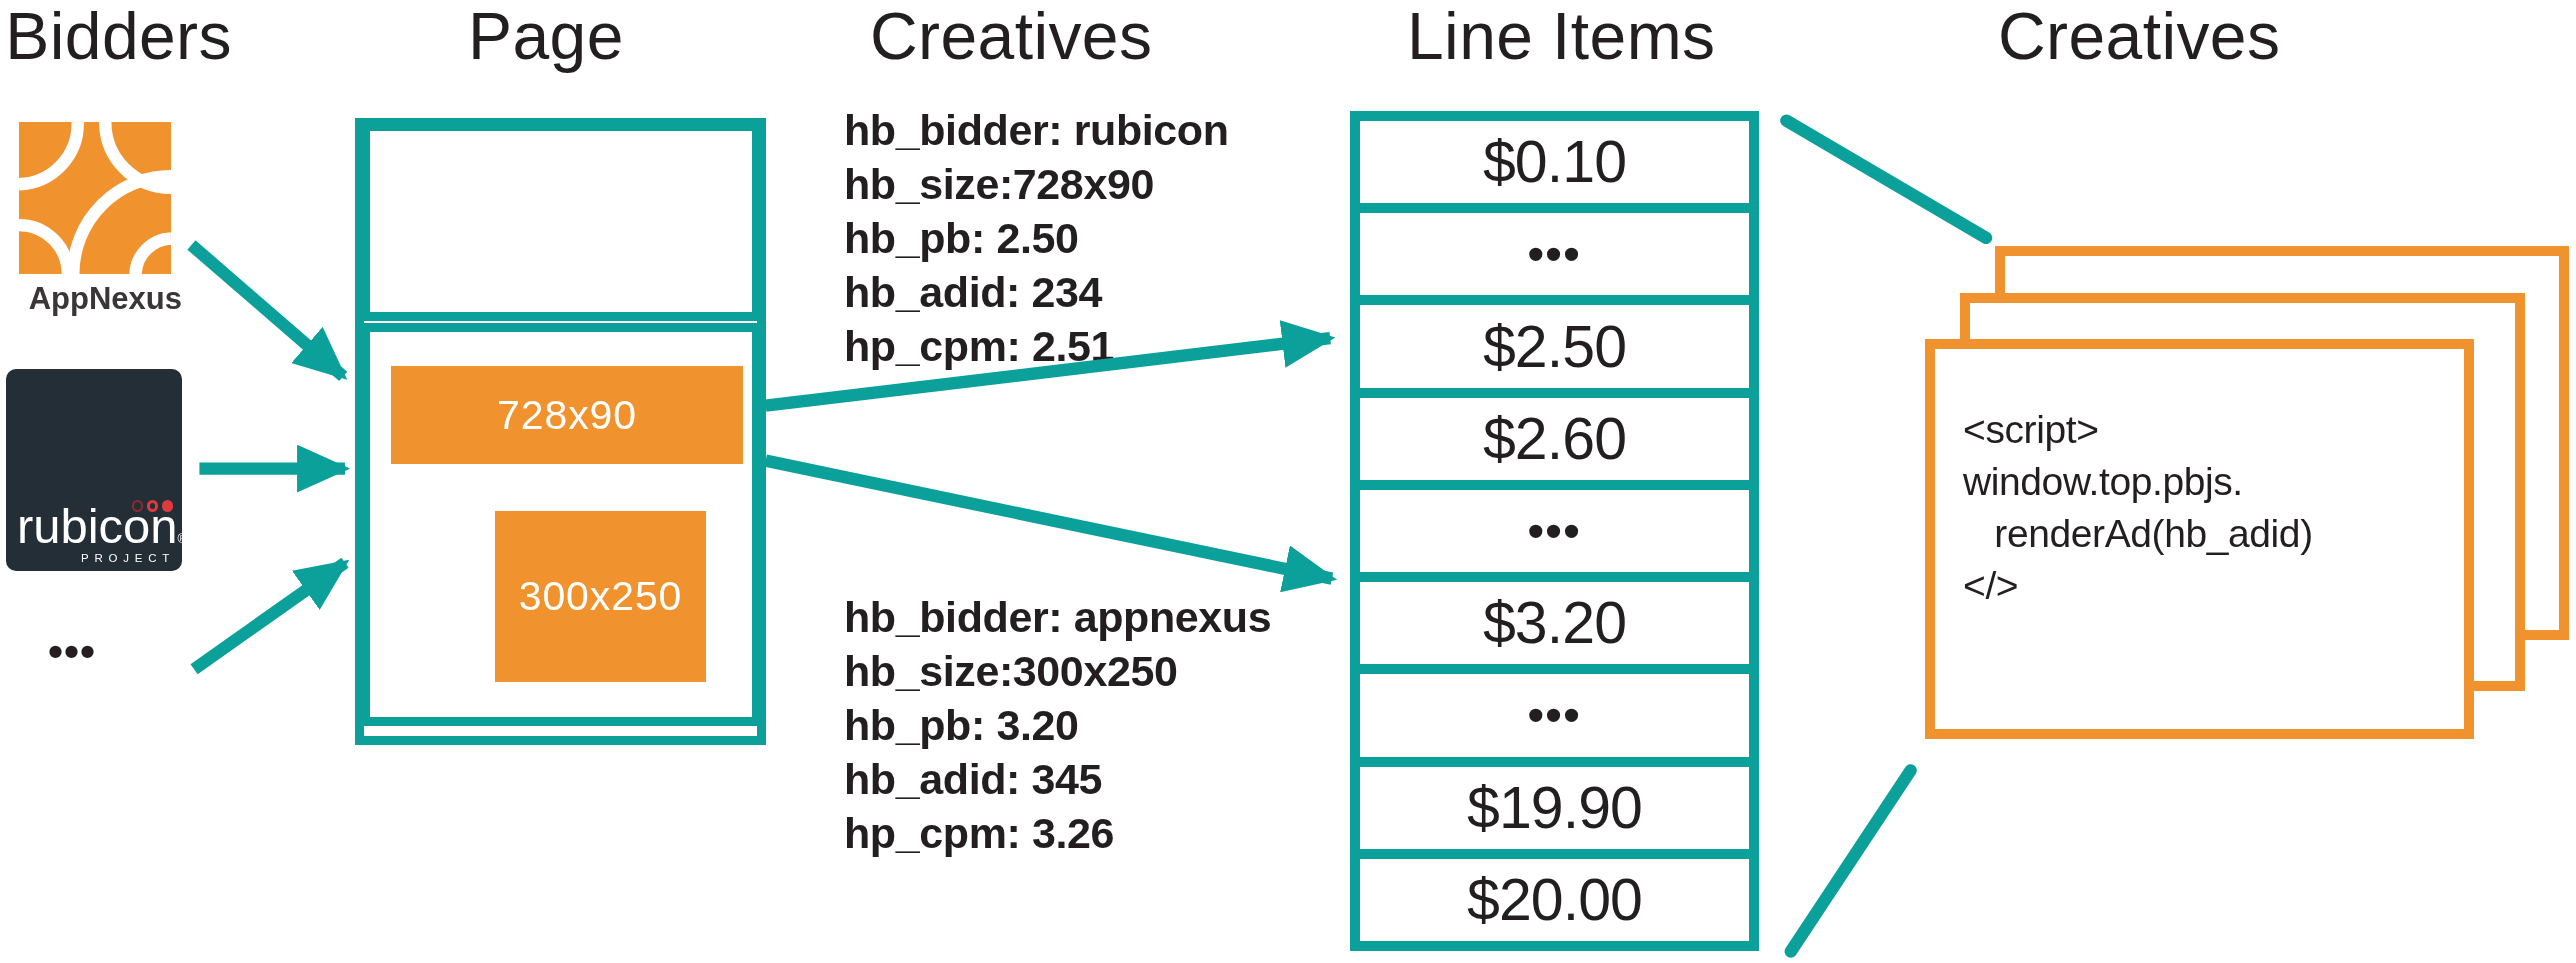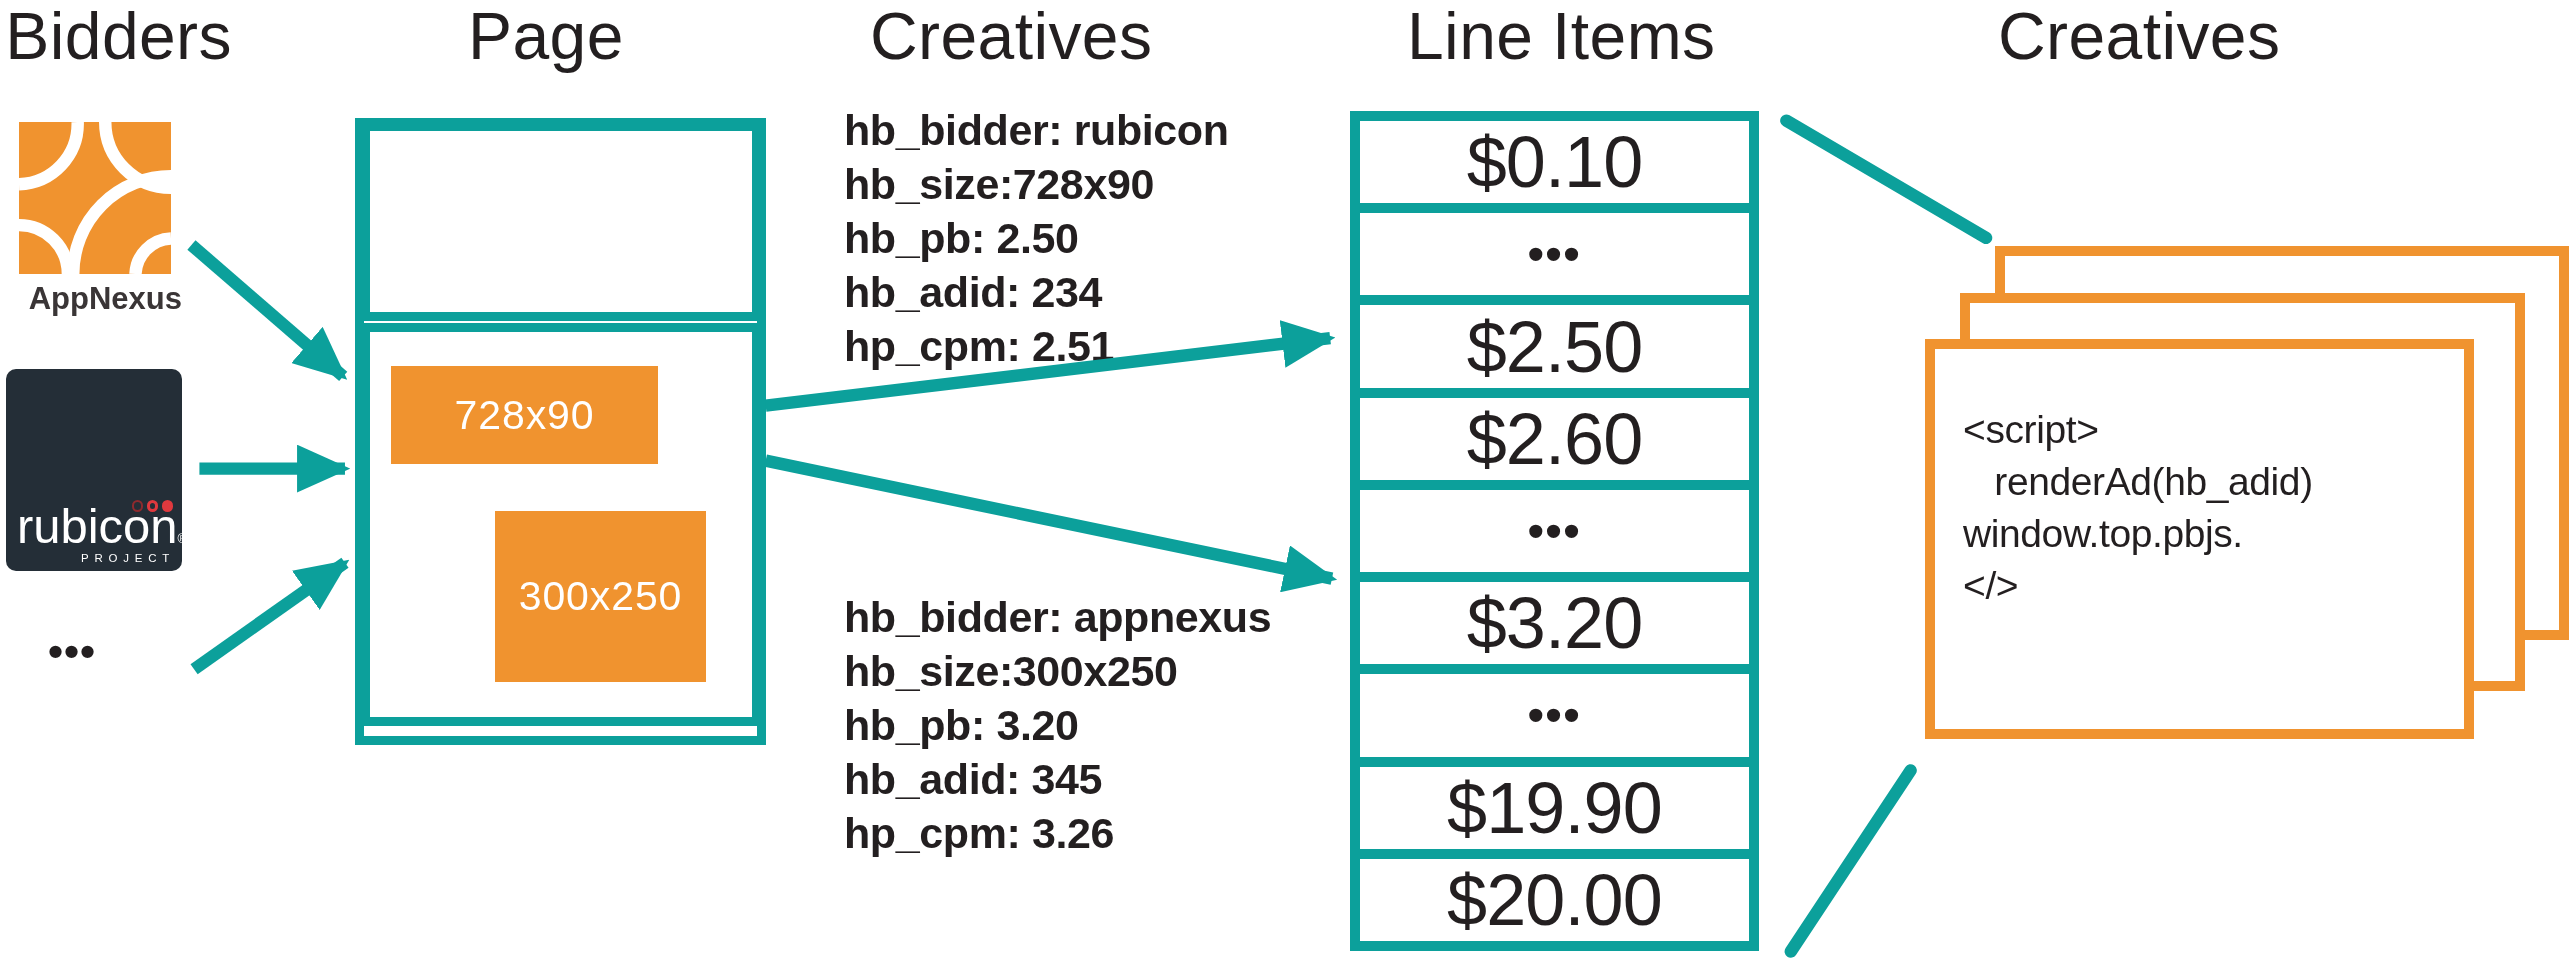--- a/index.html
+++ b/index.html
@@ -61,42 +61,42 @@
     border:9.8px solid #0CA09B;background:#ffffff;box-sizing:border-box;}
   .page-top-inner{left:361px;top:122px;width:400px;height:199px;
     border:9.8px solid #0CA09B;background:#ffffff;box-sizing:border-box;}
   .page-body-inner{left:361px;top:323px;width:400px;height:403px;
     border:9.8px solid #0CA09B;background:#ffffff;box-sizing:border-box;}
   .slot{
     position:absolute;background:#F0932F;color:#ffffff;
     display:flex;align-items:center;justify-content:center;
     font-size:41px;letter-spacing:0.9px;font-weight:400;
   }
-  .slot-728{left:391px;top:366px;width:267px;height:98px;}
+  .slot-728{left:391px;top:366px;width:352px;height:98px;}
   .slot-300{left:495px;top:511px;width:211px;height:171px;}
 
   
   .targeting-block{
     position:absolute;left:844px;
     font-size:43px;font-weight:700;color:#231F20;
     line-height:54px;letter-spacing:-0.4px;white-space:nowrap;
   }
   .tb1{top:103px;}
   .tb2{top:590px;}
 
   
   .line-items{
     left:1350px;top:111px;width:409px;height:840px;
     border:10.7px solid #0CA09B;background:#ffffff;box-sizing:border-box;
     display:flex;flex-direction:column;
   }
   .li-row{
     flex:1;border-bottom:10.7px solid #0CA09B;
     display:flex;align-items:center;justify-content:center;
-    font-size:72px;color:#231F20;letter-spacing:-0.9px;background:#ffffff;
+    font-size:59px;color:#231F20;letter-spacing:-0.9px;background:#ffffff;
   }
   .li-row:last-child{border-bottom:none;}
   .li-row.dots{font-size:46px;font-weight:700;letter-spacing:1.8px;}
 
   
   .card{position:absolute;border:10.7px solid #F0932F;background:#ffffff;box-sizing:border-box;}
   .card-back{left:1995px;top:246px;width:574px;height:394px;}
   .card-mid{left:1960px;top:293px;width:565px;height:398px;}
   .card-front{left:1925px;top:339px;width:549px;height:400px;}
   .code{
@@ -177,22 +177,22 @@
     <div class="li-row dots">•••</div>
     <div class="li-row">$19.90</div>
     <div class="li-row">$20.00</div>
   </div>
 
   <div class="card card-back"></div>
   <div class="card card-mid"></div>
   <div class="card card-front">
     <div class="code">
       <div>&lt;script&gt;</div>
+      <div>window.top.pbjs.</div>
       <div>   renderAd(hb_adid)</div>
-      <div>window.top.pbjs.</div>
       <div>&lt;/&gt;</div>
     </div>
   </div>
 
   <svg class="connectors" width="2576" height="963" viewBox="0 0 2901 1085">
     <defs>
       <marker id="ah" markerUnits="userSpaceOnUse" markerWidth="60" markerHeight="54" refX="54" refY="27" orient="auto">
         <path d="M0,0 L60,27 L0,54 Z" fill="#0CA09B"></path>
       </marker>
     </defs>

